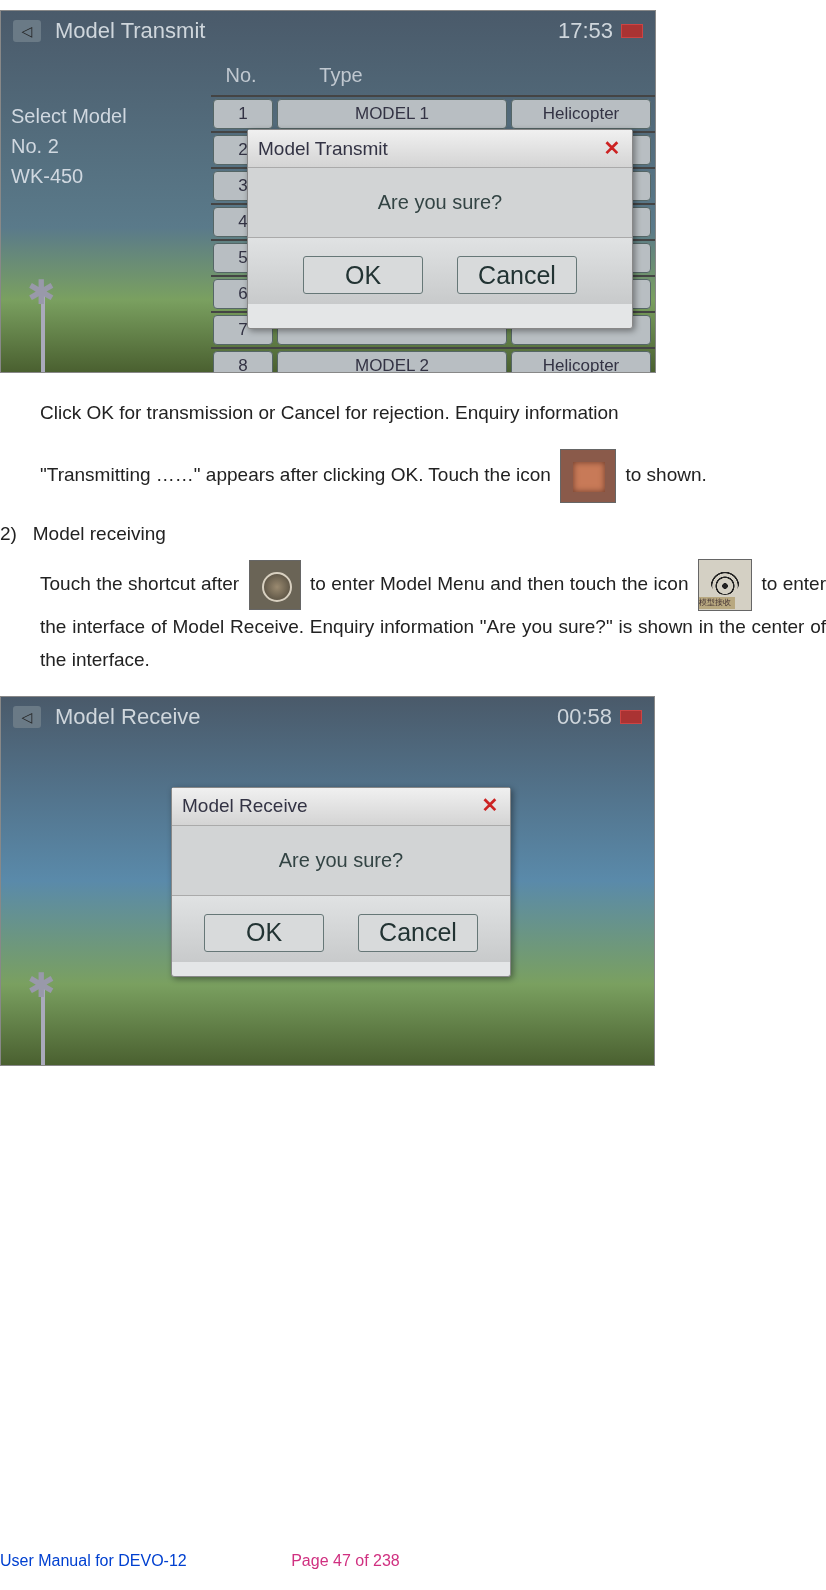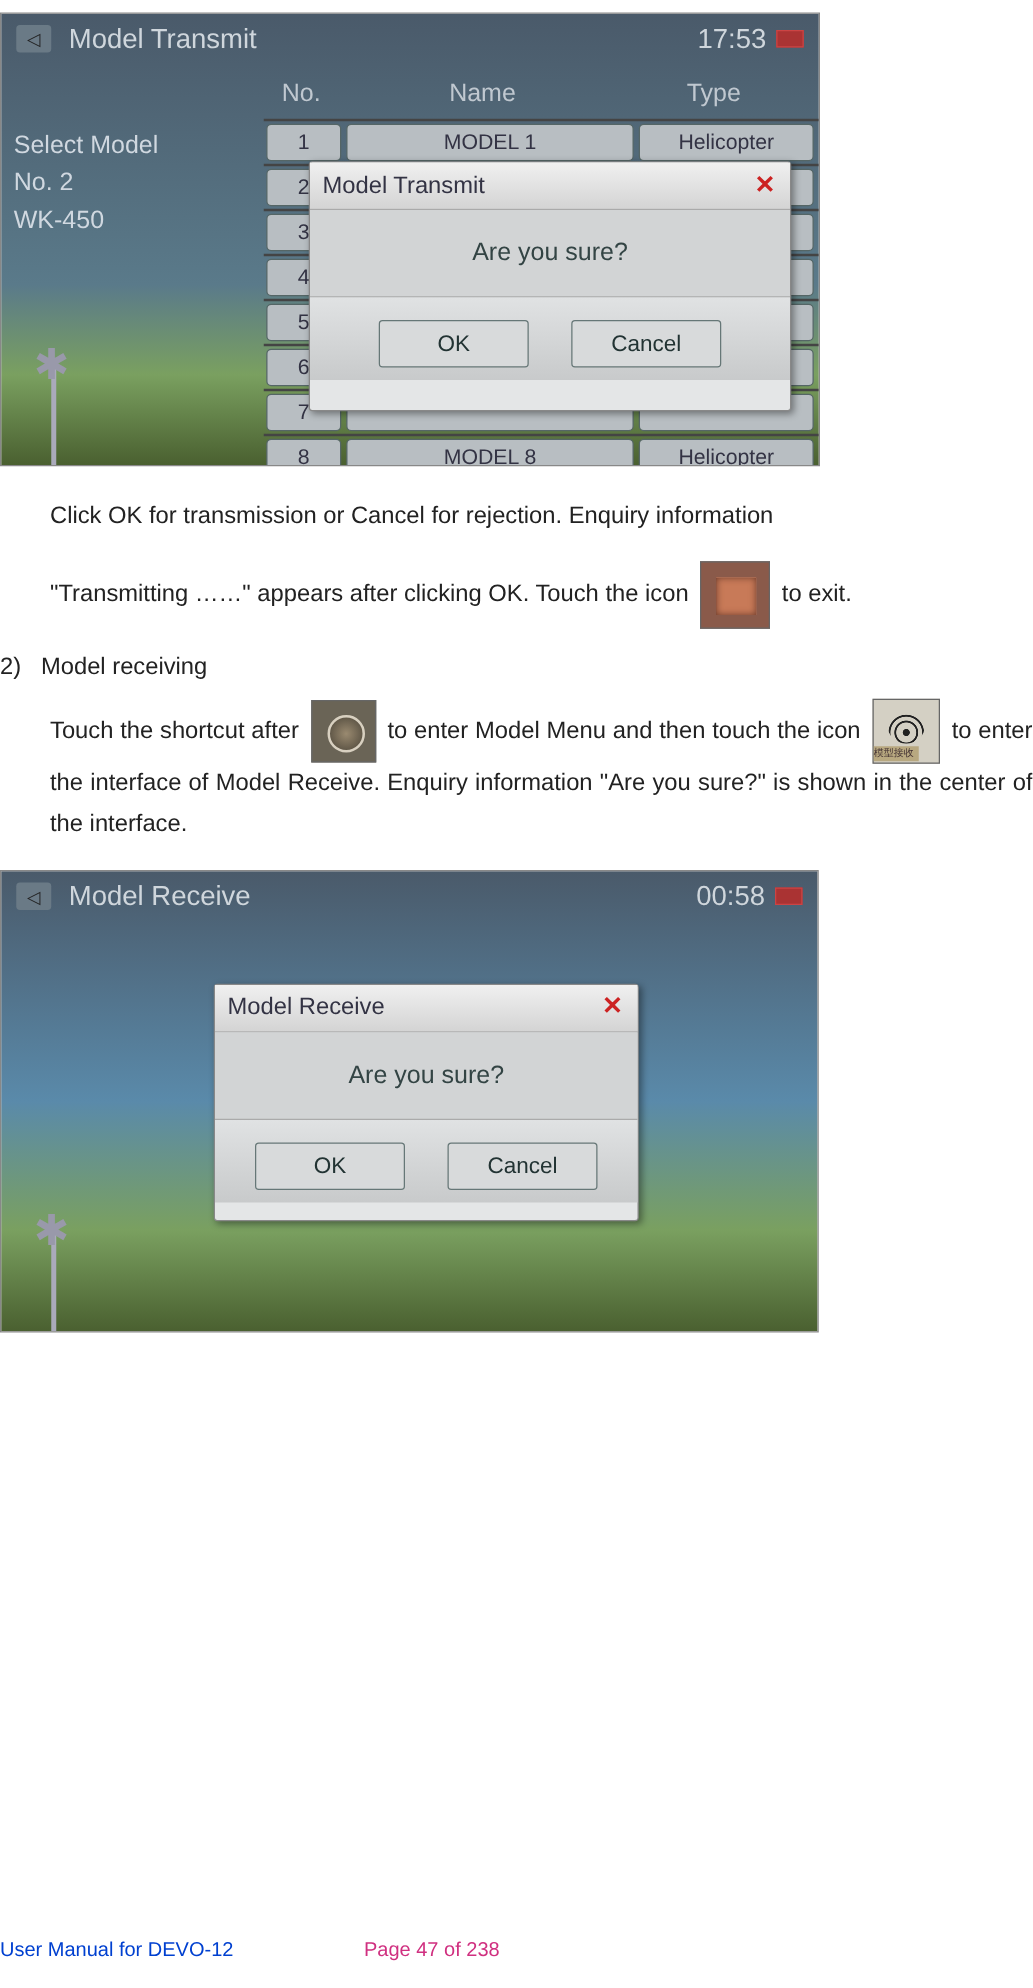--- a/index.html
+++ b/index.html
@@ -153,21 +153,21 @@
       gap: 34px;
       padding: 18px 10px 10px;
       background: linear-gradient(#e0e2e3, #c8cacb);
     }
     .dlg-btn {
       background: #d8dadb;
       border: 1px solid #677;
       width: 120px; height: 38px;
       border-radius: 3px;
       display: flex; align-items: center; justify-content: center;
-      font-size: 18px;
+      font-size: 25px;
       color: #233;
     }
     .paragraph {
       font-size: 19px;
       line-height: 1.7;
       margin: 14px 0 20px 0;
       text-align: justify;
       padding-left: 40px;
     }
     .para-flex {
@@ -285,21 +285,20 @@
     </div>
     <div class="sidebar-area">
       <div>Select Model</div>
       <div>No. 2</div>
       <div>WK-450</div>
     </div>
     <div class="turbine"></div>
     <div class="table-area">
       <div class="headrow">
         <div class="col-no">No.</div>
-        <div class="col-name">Name</div>
         <div class="col-type">Type</div>
       </div>
       <div class="row">
         <div class="cell-btn col-no">1</div>
         <div class="cell-btn col-name">MODEL 1</div>
         <div class="cell-btn col-type">Helicopter</div>
       </div>
       <div class="row">
         <div class="cell-btn col-no">2</div>
         <div class="cell-btn col-name"></div>
@@ -325,21 +324,21 @@
         <div class="cell-btn col-name"></div>
         <div class="cell-btn col-type"></div>
       </div>
       <div class="row">
         <div class="cell-btn col-no">7</div>
         <div class="cell-btn col-name"></div>
         <div class="cell-btn col-type"></div>
       </div>
       <div class="row">
         <div class="cell-btn col-no">8</div>
-        <div class="cell-btn col-name">MODEL 8</div>
+        <div class="cell-btn col-name">MODEL 2</div>
         <div class="cell-btn col-type">Helicopter</div>
       </div>
     </div>
     <div class="dialog dialog1">
       <div class="dlg-title">
         <span>Model Transmit</span>
         <span class="close-x">✕</span>
       </div>
       <div class="dlg-body">Are you sure?</div>
       <div class="dlg-btns">
@@ -347,21 +346,21 @@
         <div class="dlg-btn">Cancel</div>
       </div>
     </div>
   </div>
 
   <p class="paragraph">Click OK for transmission or Cancel for rejection. Enquiry information</p>
 
   <p class="paragraph para-flex">
     <span>"Transmitting ……" appears after clicking OK. Touch the icon</span>
     <span class="inline-icon exit-icon"></span>
-    <span>to exit.</span>
+    <span>to shown.</span>
   </p>
 
   <p class="numitem">
     <span>2)</span>&nbsp;&nbsp;
     <span>Model receiving</span>
   </p>
 
   <p class="paragraph para-flex">
     <span>Touch the shortcut after</span>
     <span class="inline-icon shortcut-icon"></span>

